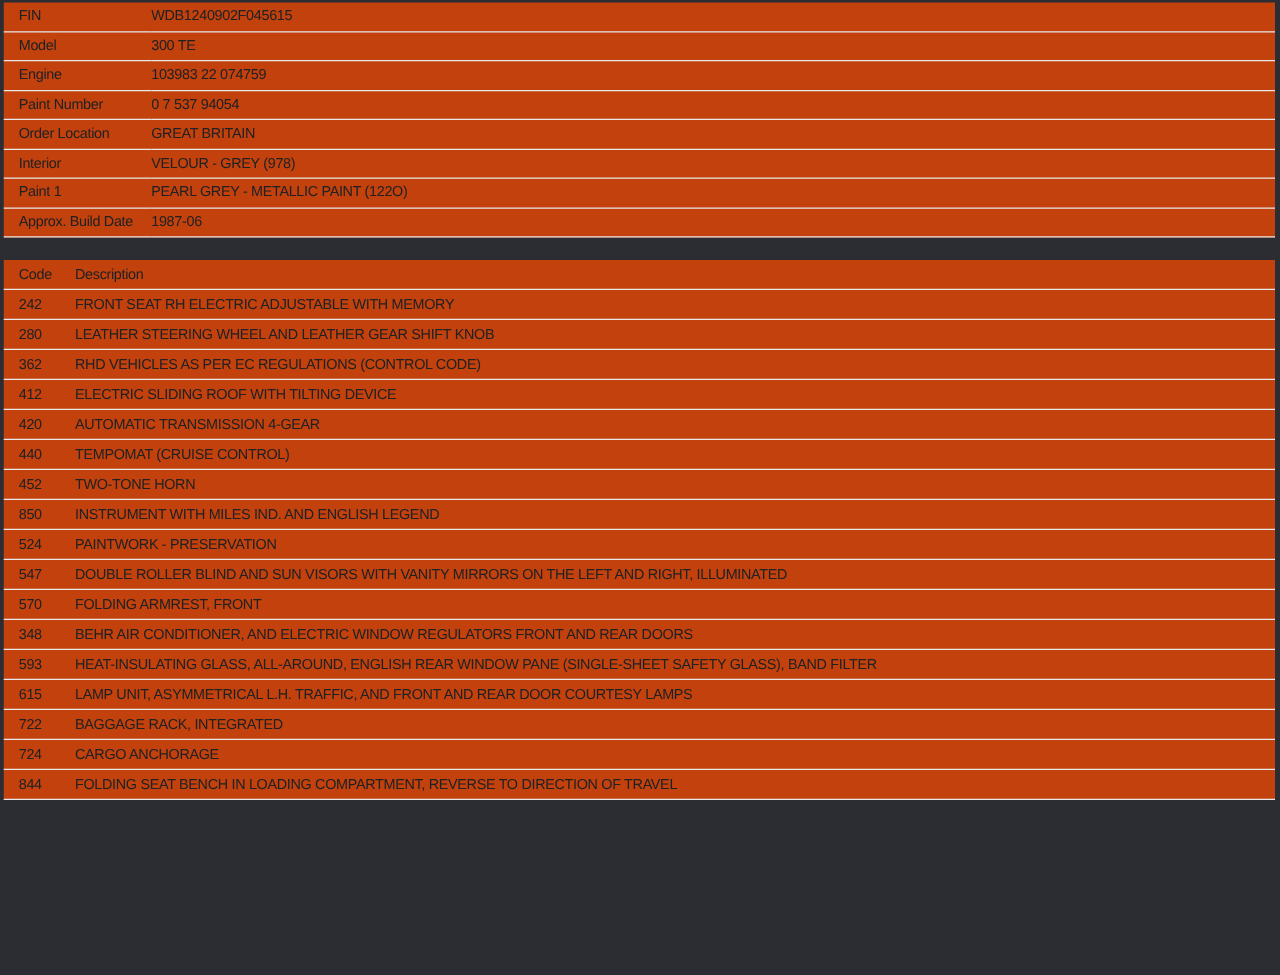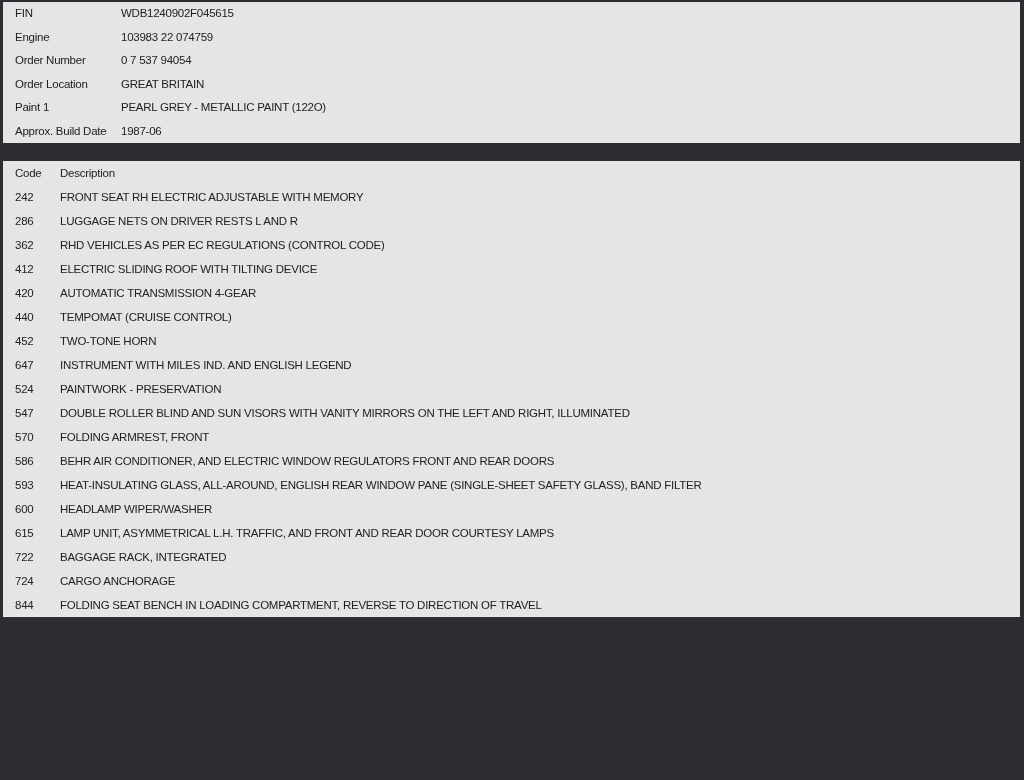--- a/index.html
+++ b/index.html
@@ -17,21 +17,21 @@
     padding: 2px 4px 0 3px;
     box-sizing: border-box;
     width: 1024px;
     height: 780px;
     overflow: hidden;
   }
   table {
     width: 100%;
     border-collapse: collapse;
     table-layout: fixed;
-    background: #e5e5e5;
+    background: #c2410c;
   }
   td, th {
     border-bottom: 1px solid #e9e9e9;
     font-size: 11.5px;
     letter-spacing: -0.25px;
     font-weight: 400;
     color: #202124;
     text-align: left;
     vertical-align: middle;
     padding: 0;
@@ -51,30 +51,38 @@
 
 <div class="page">
 
   <table class="info-table">
     <tbody id="info-body">
         <tr>
           <td class="label-col">FIN</td>
           <td class="value-col">WDB1240902F045615</td>
         </tr>
         <tr>
+          <td class="label-col">Model</td>
+          <td class="value-col">300 TE</td>
+        </tr>
+        <tr>
           <td class="label-col">Engine</td>
           <td class="value-col">103983 22 074759</td>
         </tr>
         <tr>
-          <td class="label-col">Order Number</td>
+          <td class="label-col">Paint Number</td>
           <td class="value-col">0 7 537 94054</td>
         </tr>
         <tr>
           <td class="label-col">Order Location</td>
           <td class="value-col">GREAT BRITAIN</td>
+        </tr>
+        <tr>
+          <td class="label-col">Interior</td>
+          <td class="value-col">VELOUR - GREY (978)</td>
         </tr>
         <tr>
           <td class="label-col">Paint 1</td>
           <td class="value-col">PEARL GREY - METALLIC PAINT (122O)</td>
         </tr>
         <tr>
           <td class="label-col">Approx. Build Date</td>
           <td class="value-col">1987-06</td>
         </tr>
       </tbody>
@@ -88,22 +96,22 @@
         <th class="code-col">Code</th>
         <th>Description</th>
       </tr>
     </thead>
     <tbody id="codes-body">
         <tr>
           <td class="code-col">242</td>
           <td>FRONT SEAT RH ELECTRIC ADJUSTABLE WITH MEMORY</td>
         </tr>
         <tr>
-          <td class="code-col">286</td>
-          <td>LUGGAGE NETS ON DRIVER RESTS L AND R</td>
+          <td class="code-col">280</td>
+          <td>LEATHER STEERING WHEEL AND LEATHER GEAR SHIFT KNOB</td>
         </tr>
         <tr>
           <td class="code-col">362</td>
           <td>RHD VEHICLES AS PER EC REGULATIONS (CONTROL CODE)</td>
         </tr>
         <tr>
           <td class="code-col">412</td>
           <td>ELECTRIC SLIDING ROOF WITH TILTING DEVICE</td>
         </tr>
         <tr>
@@ -112,46 +120,42 @@
         </tr>
         <tr>
           <td class="code-col">440</td>
           <td>TEMPOMAT (CRUISE CONTROL)</td>
         </tr>
         <tr>
           <td class="code-col">452</td>
           <td>TWO-TONE HORN</td>
         </tr>
         <tr>
-          <td class="code-col">647</td>
+          <td class="code-col">850</td>
           <td>INSTRUMENT WITH MILES IND. AND ENGLISH LEGEND</td>
         </tr>
         <tr>
           <td class="code-col">524</td>
           <td>PAINTWORK - PRESERVATION</td>
         </tr>
         <tr>
           <td class="code-col">547</td>
           <td>DOUBLE ROLLER BLIND AND SUN VISORS WITH VANITY MIRRORS ON THE LEFT AND RIGHT, ILLUMINATED</td>
         </tr>
         <tr>
           <td class="code-col">570</td>
           <td>FOLDING ARMREST, FRONT</td>
         </tr>
         <tr>
-          <td class="code-col">586</td>
+          <td class="code-col">348</td>
           <td>BEHR AIR CONDITIONER, AND ELECTRIC WINDOW REGULATORS FRONT AND REAR DOORS</td>
         </tr>
         <tr>
           <td class="code-col">593</td>
           <td>HEAT-INSULATING GLASS, ALL-AROUND, ENGLISH REAR WINDOW PANE (SINGLE-SHEET SAFETY GLASS), BAND FILTER</td>
-        </tr>
-        <tr>
-          <td class="code-col">600</td>
-          <td>HEADLAMP WIPER/WASHER</td>
         </tr>
         <tr>
           <td class="code-col">615</td>
           <td>LAMP UNIT, ASYMMETRICAL L.H. TRAFFIC, AND FRONT AND REAR DOOR COURTESY LAMPS</td>
         </tr>
         <tr>
           <td class="code-col">722</td>
           <td>BAGGAGE RACK, INTEGRATED</td>
         </tr>
         <tr>

